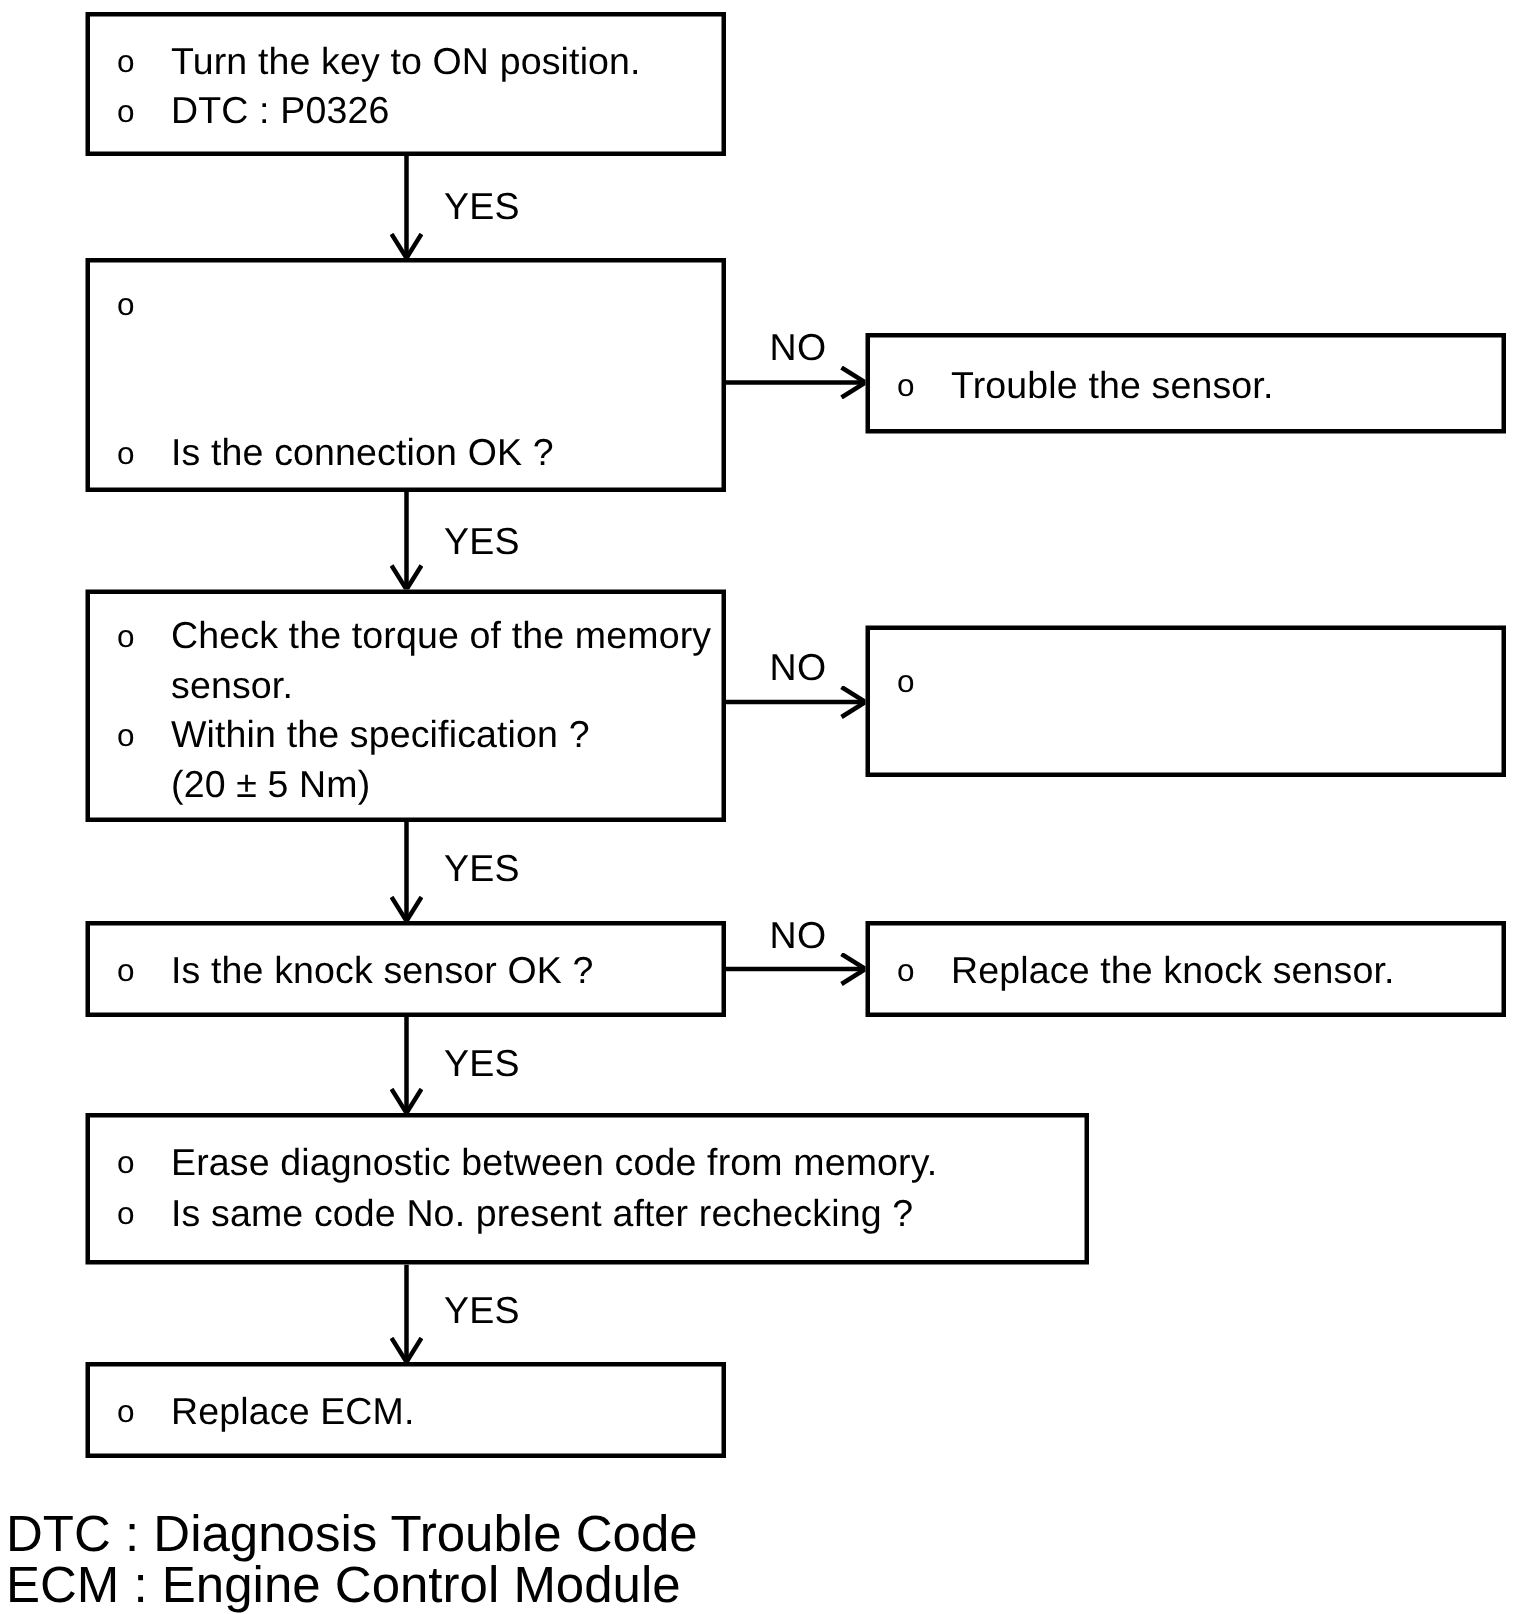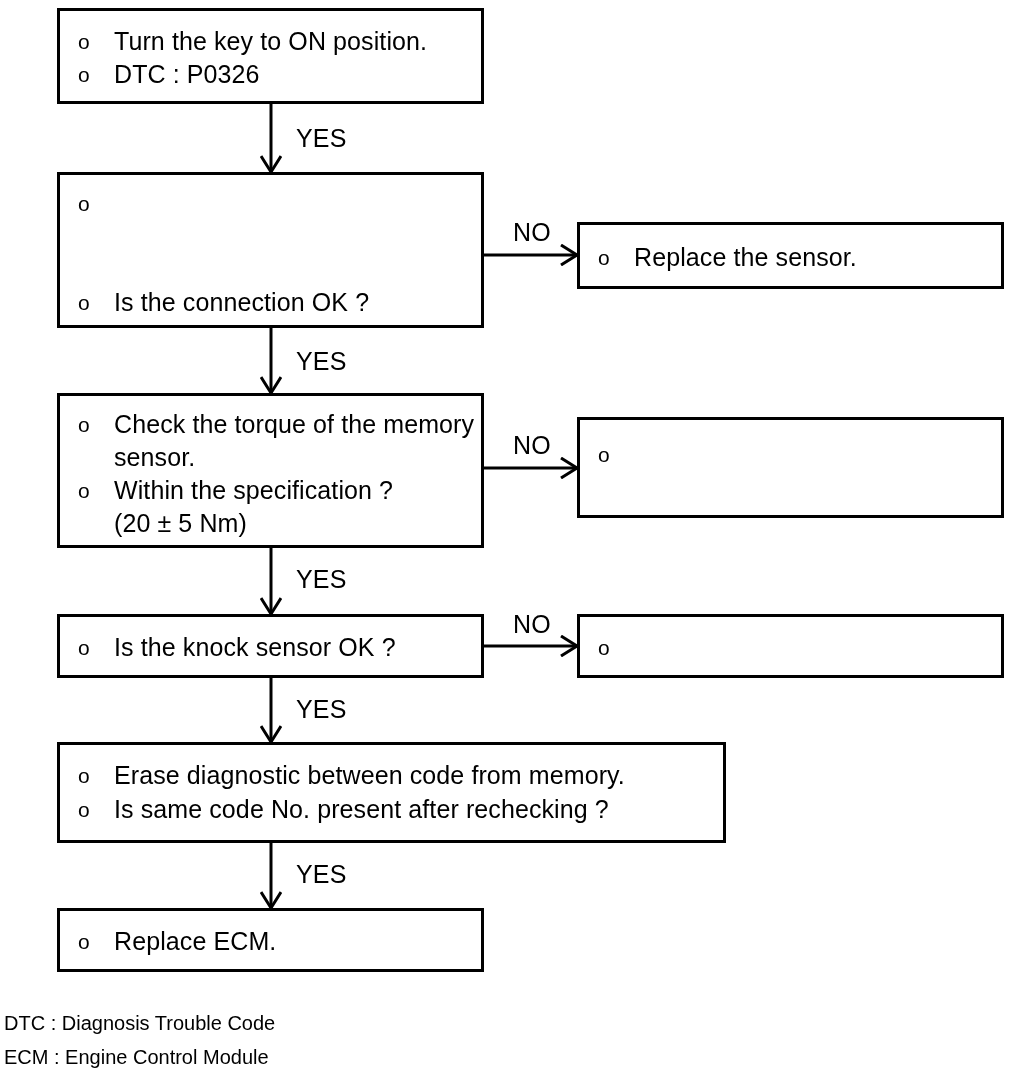--- a/index.html
+++ b/index.html
@@ -54,21 +54,21 @@
   }
   .edge-label {
     position: absolute;
     font-size: 25px;
     line-height: 27px;
     letter-spacing: 0.2px;
     margin-left: 13px;
   }
   .legend {
     position: absolute;
-    font-size: 20px;
+    font-size: 34px;
     line-height: 34px;
     white-space: pre-line;
   }
 </style>
 </head>
 <body>
 
 <div id="canvas">
 
   <svg class="lines" viewBox="0 0 1024 1076" width="1024" height="1076" aria-hidden="true">
@@ -113,21 +113,21 @@
       <span class="bullet-mark">o</span>
       <span class="bullet-text">Is the connection OK ?</span>
     </div>
   </div>
 
   <span class="edge-label" style="left:500px; top:219px;">NO</span>
 
   <div class="box" style="left:577px; top:222px; width:427px; height:67px;">
     <div class="bullet-row" style="left:18px; top:16px;">
       <span class="bullet-mark">o</span>
-      <span class="bullet-text">Replace the sensor.</span>
+      <span class="bullet-text">Trouble the sensor.</span>
     </div>
   </div>
 
   <span class="edge-label" style="left:283px; top:348px;">YES</span>
 
   <div class="box" style="left:57px; top:393px; width:427px; height:155px;">
     <div class="bullet-row" style="left:18px; top:12px;">
       <span class="bullet-mark">o</span>
       <span class="bullet-text">Check the torque of the memory
 sensor.</span>
@@ -154,20 +154,21 @@
       <span class="bullet-mark">o</span>
       <span class="bullet-text">Is the knock sensor OK ?</span>
     </div>
   </div>
 
   <span class="edge-label" style="left:500px; top:611px;">NO</span>
 
   <div class="box" style="left:577px; top:614px; width:427px; height:64px;">
     <div class="bullet-row" style="left:18px; top:14px;">
       <span class="bullet-mark">o</span>
+      <span class="bullet-text">Replace the knock sensor.</span>
     </div>
   </div>
 
   <span class="edge-label" style="left:283px; top:696px;">YES</span>
 
   <div class="box" style="left:57px; top:742px; width:669px; height:101px;">
     <div class="bullet-row" style="left:18px; top:14px;">
       <span class="bullet-mark">o</span>
       <span class="bullet-text">Erase diagnostic between code from memory.</span>
     </div>

